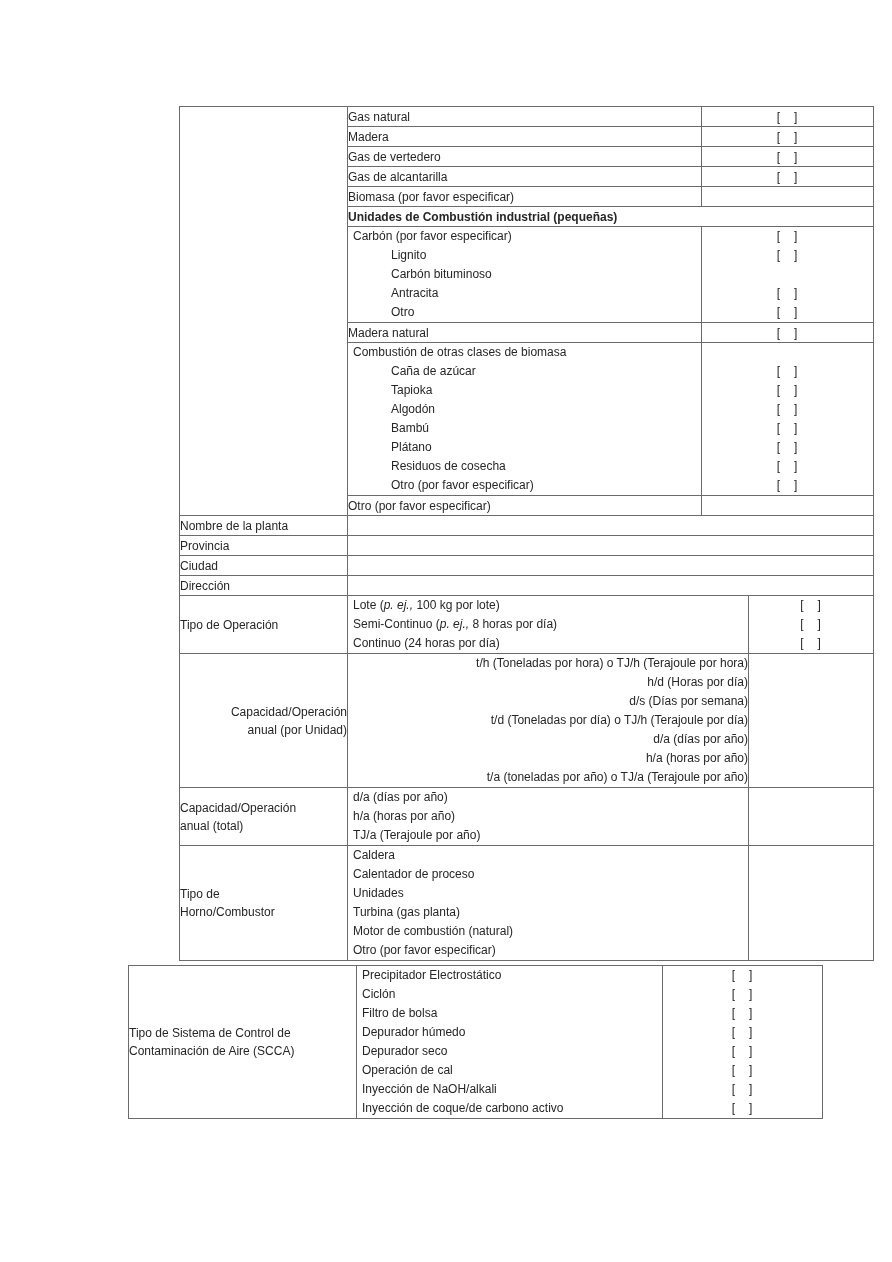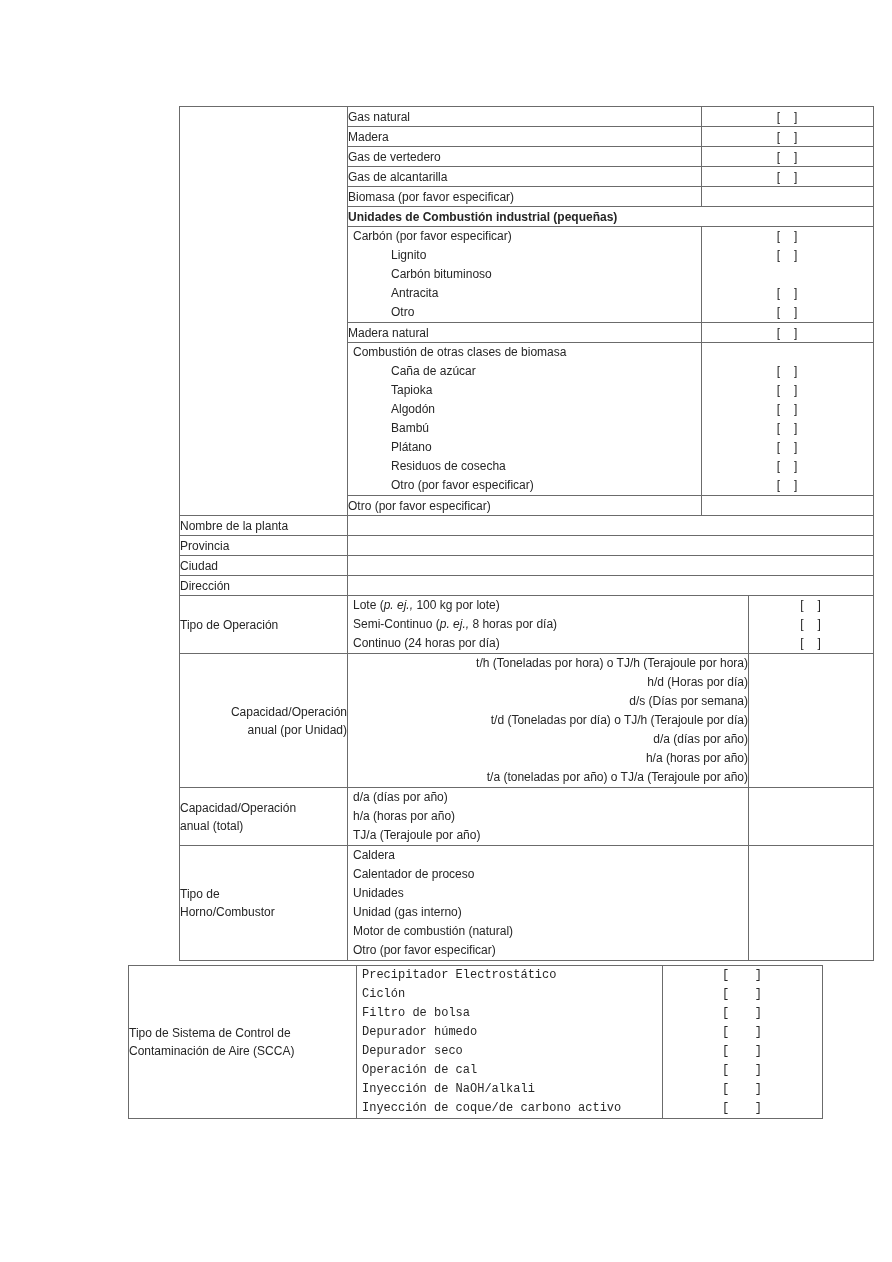--- a/index.html
+++ b/index.html
@@ -25,21 +25,21 @@
   td.cbc{text-align:center;}
   tr.h1 td{height:19px;}
   
   td.h95{height:95px;}
   td.h152{height:152px;}
   td.h57{height:57px;}
   td.h133{height:133px;text-align:right;}
   td.h114{height:114px;}
   td.h38{height:38px;}
   
-  td.nb{border-bottom:none;font-family:Liberation Mono, monospace;}
+  td.nb{border-bottom:none;}
   #t1{left:143px;top:106px;width:694px;margin-left:36px;}
   #t2{left:128px;top:965px;width:694px;border-bottom:none;}
 </style>
 </head>
 <body>
 
 <table id="t1" class="doc">
   <colgroup>
     <col style="width:168px">
       <col style="width:354px">
@@ -181,21 +181,21 @@
     <td class="h57"></td>
   </tr>
 
   <tr>
     <td class="lbl h114"><span class="wrap">Tipo de
 Horno/Combustor</span></td>
     <td colspan="2" class="stack h114">
       <div class="ln"><span>Caldera</span></div>
       <div class="ln"><span>Calentador de proceso</span></div>
       <div class="ln"><span>Unidades</span></div>
-      <div class="ln"><span>Unidad (gas interno)</span></div>
+      <div class="ln"><span>Turbina (gas planta)</span></div>
       <div class="ln"><span>Motor de combustión (natural)</span></div>
       <div class="ln"><span>Otro (por favor especificar)</span></div>
     </td>
     <td class="h114"></td>
   </tr>
 </tbody>
   </table>
 
 <table id="t2" class="doc">
   <colgroup>

